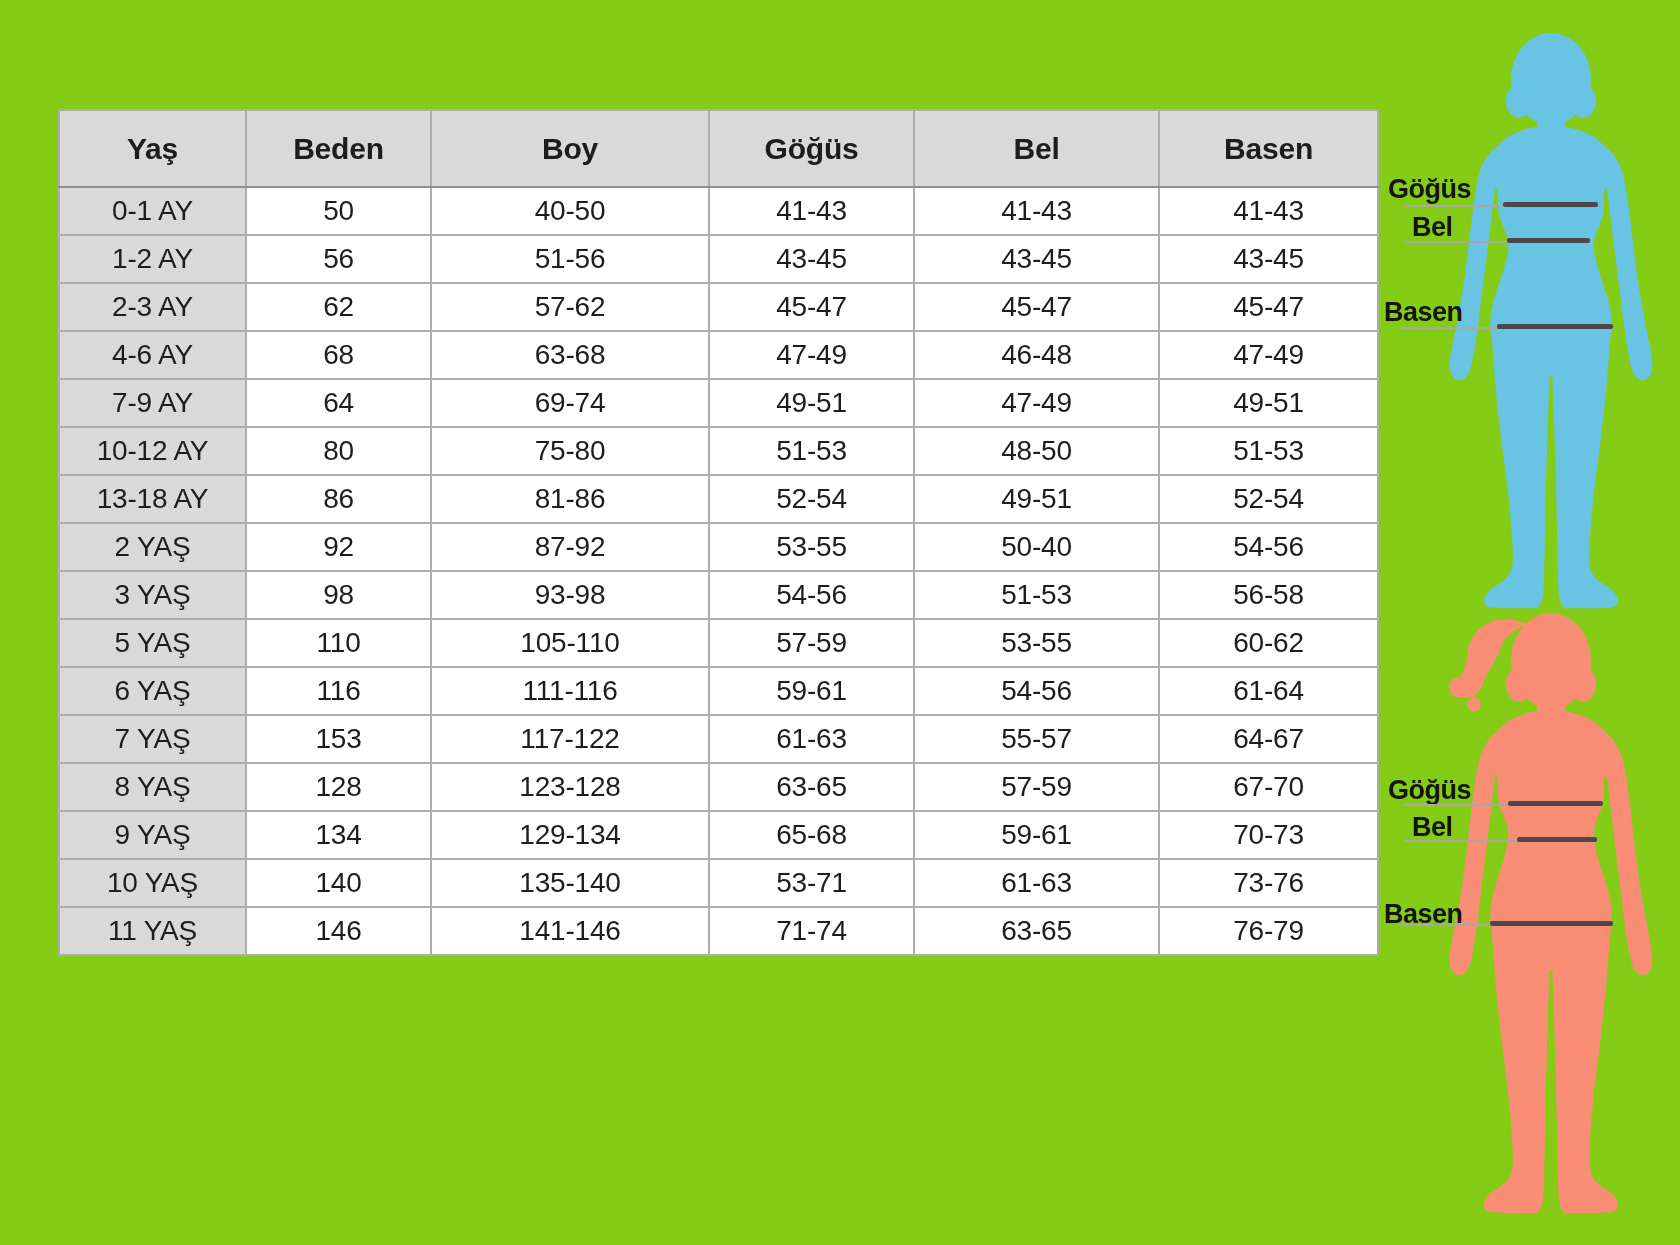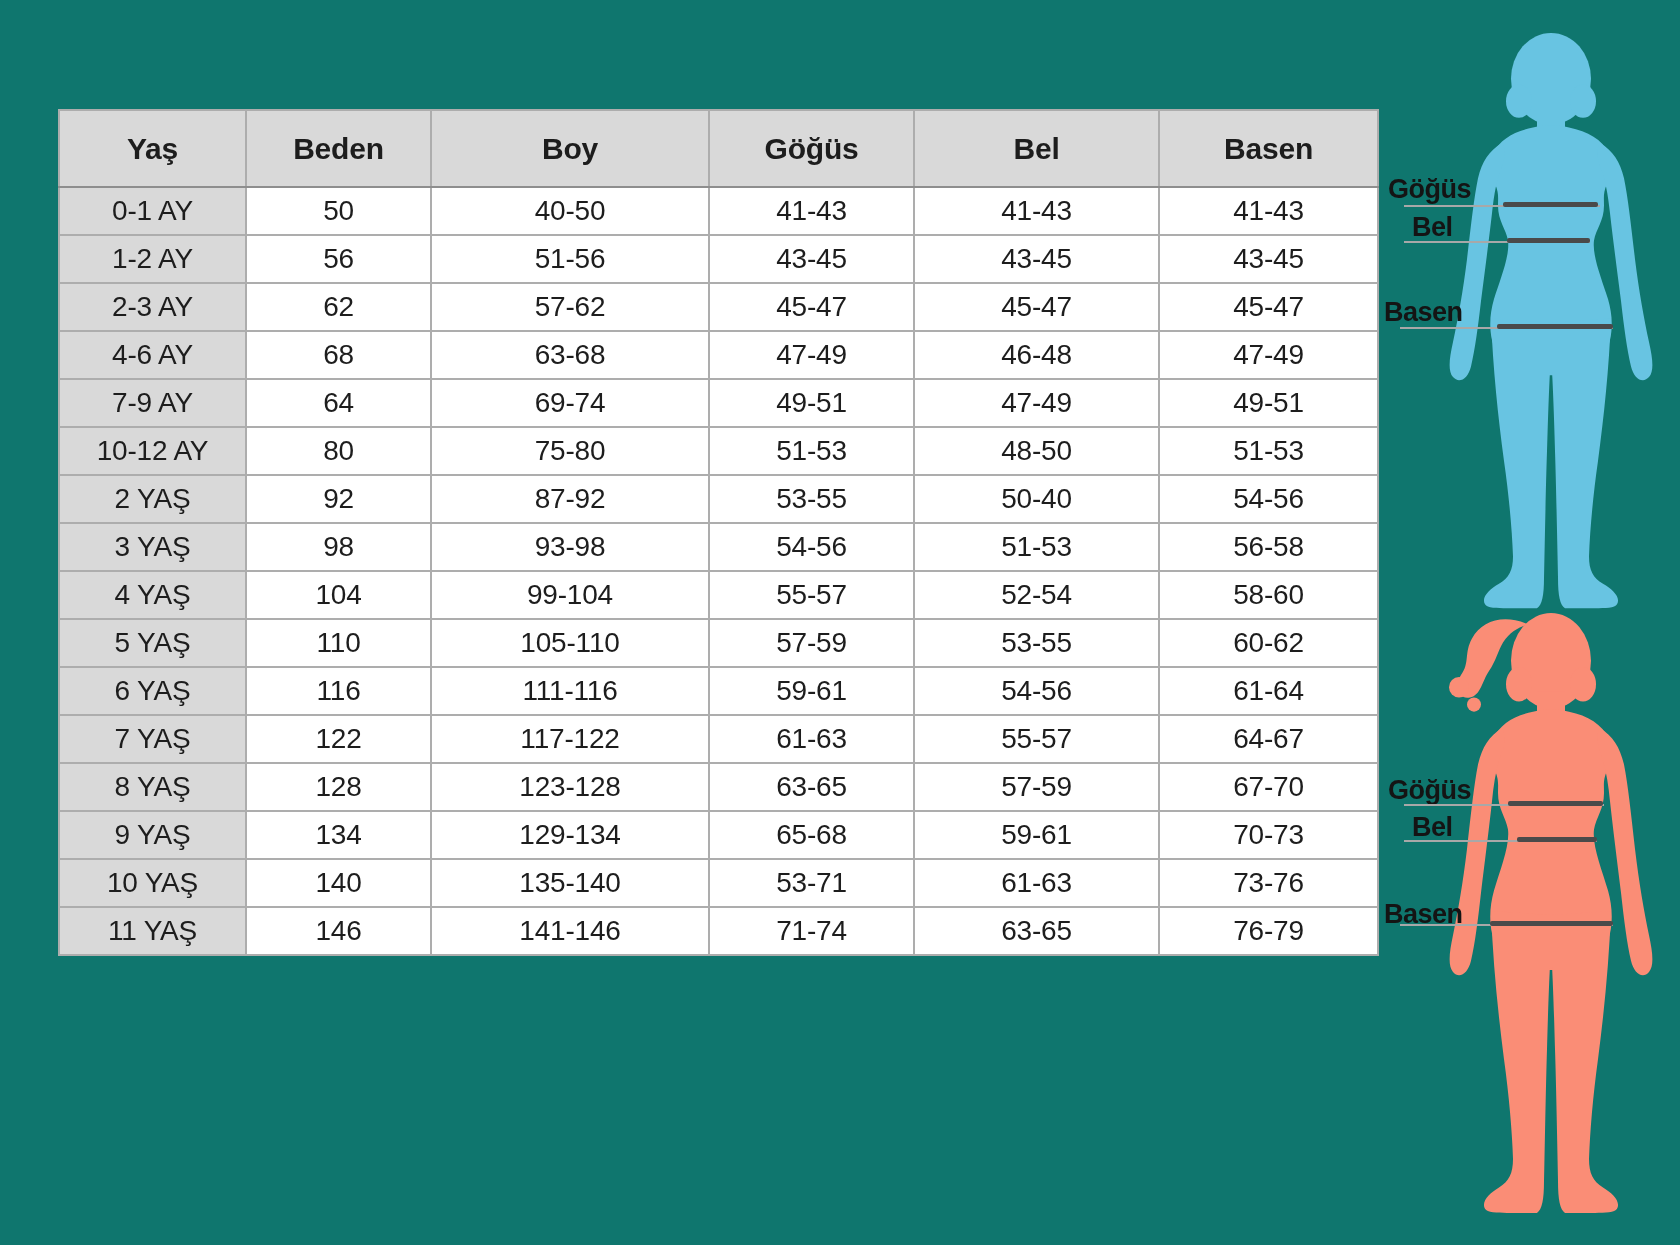--- a/index.html
+++ b/index.html
@@ -1,17 +1,17 @@
 <!DOCTYPE html>
 <html><head>
 <meta charset="utf-8">
 <style>
   html,body{margin:0;padding:0;background:#fff;}
   .stage{
-    position:relative;width:1680px;height:1245px;background:#0f766e;
+    position:relative;width:1680px;height:1245px;background:#84cc16;
     font-family:"Liberation Sans",sans-serif;overflow:hidden;
   }
   
   table.size-chart{
     position:absolute;left:58px;top:109px;width:1319px;
     border-collapse:collapse;table-layout:fixed;
     border:2px solid #8e8e8e;
   }
   table.size-chart th,
   table.size-chart td{
@@ -104,62 +104,62 @@
         </tr>
         <tr>
           <td>10-12 AY</td>
           <td>80</td>
           <td>75-80</td>
           <td>51-53</td>
           <td>48-50</td>
           <td>51-53</td>
         </tr>
         <tr>
+          <td>13-18 AY</td>
+          <td>86</td>
+          <td>81-86</td>
+          <td>52-54</td>
+          <td>49-51</td>
+          <td>52-54</td>
+        </tr>
+        <tr>
           <td>2 YAŞ</td>
           <td>92</td>
           <td>87-92</td>
           <td>53-55</td>
           <td>50-40</td>
           <td>54-56</td>
         </tr>
         <tr>
           <td>3 YAŞ</td>
           <td>98</td>
           <td>93-98</td>
           <td>54-56</td>
           <td>51-53</td>
           <td>56-58</td>
         </tr>
         <tr>
-          <td>4 YAŞ</td>
-          <td>104</td>
-          <td>99-104</td>
-          <td>55-57</td>
-          <td>52-54</td>
-          <td>58-60</td>
-        </tr>
-        <tr>
           <td>5 YAŞ</td>
           <td>110</td>
           <td>105-110</td>
           <td>57-59</td>
           <td>53-55</td>
           <td>60-62</td>
         </tr>
         <tr>
           <td>6 YAŞ</td>
           <td>116</td>
           <td>111-116</td>
           <td>59-61</td>
           <td>54-56</td>
           <td>61-64</td>
         </tr>
         <tr>
           <td>7 YAŞ</td>
-          <td>122</td>
+          <td>153</td>
           <td>117-122</td>
           <td>61-63</td>
           <td>55-57</td>
           <td>64-67</td>
         </tr>
         <tr>
           <td>8 YAŞ</td>
           <td>128</td>
           <td>123-128</td>
           <td>63-65</td>

